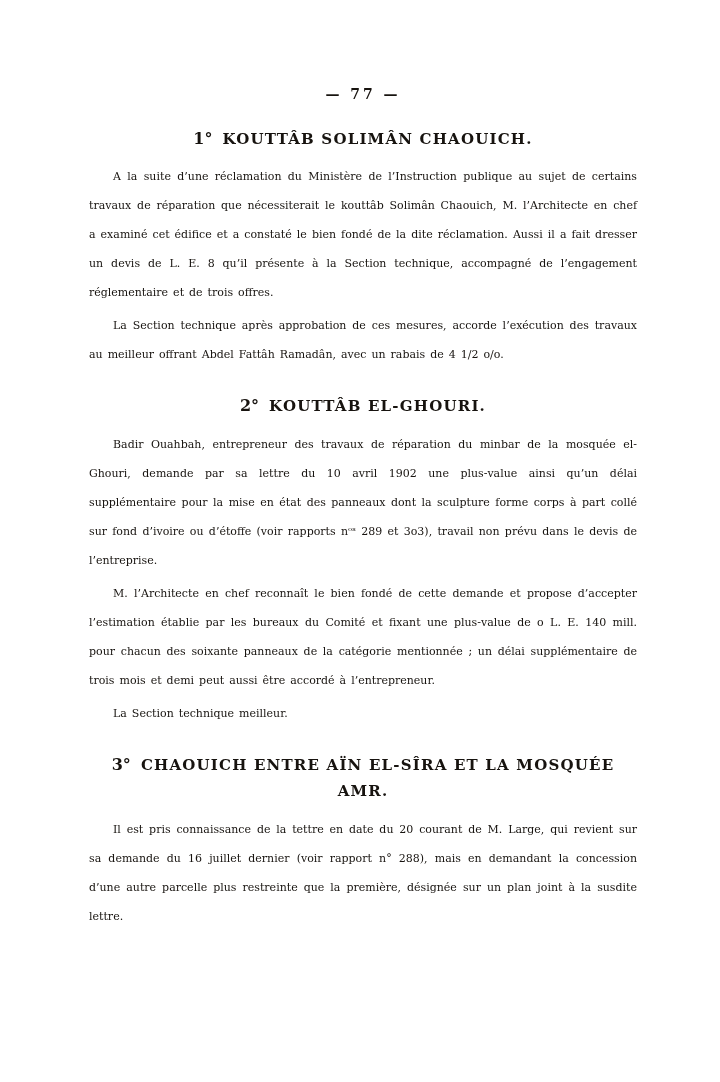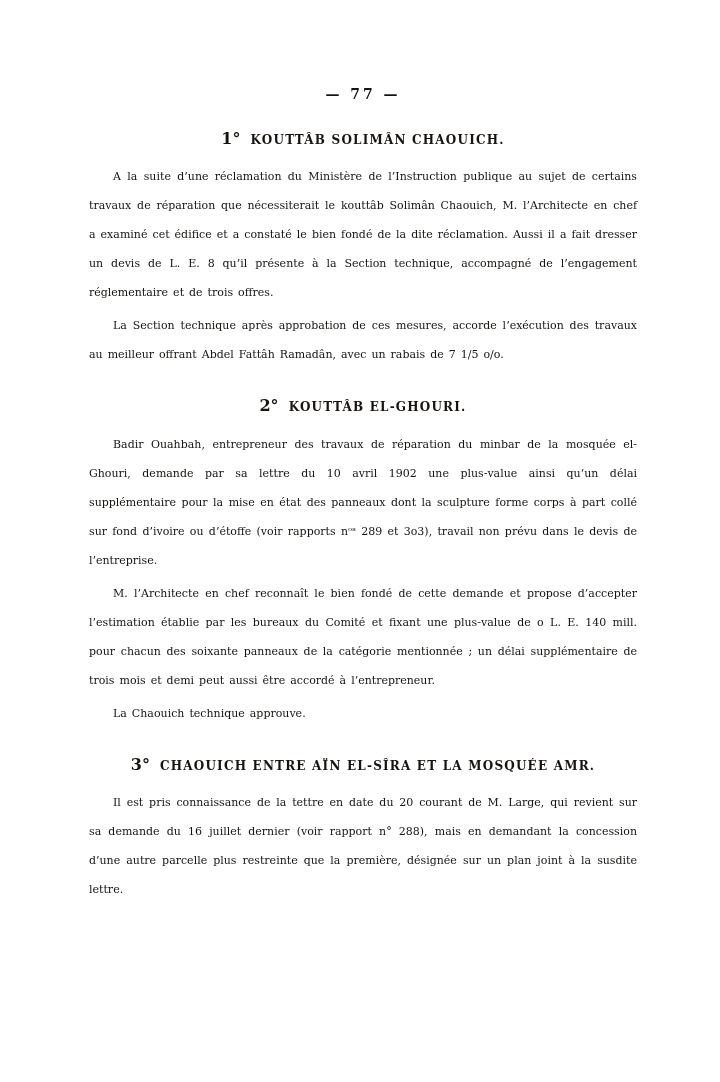--- a/index.html
+++ b/index.html
@@ -33,21 +33,21 @@
     margin: 21px 0 13px 0;
     text-align: center;
     font-weight: bold;
     line-height: 1.1;
   }
   .heading-number {
     font-size: 16px;
     margin-right: 10px;
   }
   .heading-title {
-    font-size: 12px;
+    font-size: 15px;
     letter-spacing: 1.2px;
   }
   .body-paragraph {
     margin: 4px;
     font-size: 11px;
     line-height: 29px;
     text-align: justify;
     text-indent: 24px;
     word-spacing: 1.5px;
   }
@@ -57,30 +57,30 @@
 
 <div class="page">
 
   <div class="page-number">— 77 —</div>
 
   <section>
     <h2 class="section-heading">
       <span class="heading-number">1°</span><span class="heading-title">KOUTTÂB SOLIMÂN CHAOUICH.</span>
     </h2>
     <p class="body-paragraph">A la suite d’une réclamation du Ministère de l’Instruction publique au sujet de certains travaux de réparation que nécessiterait le kouttâb Solimân Chaouich, M. l’Architecte en chef a examiné cet édifice et a constaté le bien fondé de la dite réclamation. Aussi il a fait dresser un devis de L. E. 8 qu’il présente à la Section technique, accompagné de l’engagement réglementaire et de trois offres.</p>
-    <p class="body-paragraph">La Section technique après approbation de ces mesures, accorde l’exécution des travaux au meilleur offrant Abdel Fattâh Ramadân, avec un rabais de 7 1/5 o/o.</p>
+    <p class="body-paragraph">La Section technique après approbation de ces mesures, accorde l’exécution des travaux au meilleur offrant Abdel Fattâh Ramadân, avec un rabais de 4 1/2 o/o.</p>
   </section>
 
   <section>
     <h2 class="section-heading">
       <span class="heading-number">2°</span><span class="heading-title">KOUTTÂB EL-GHOURI.</span>
     </h2>
     <p class="body-paragraph">Badir Ouahbah, entrepreneur des travaux de réparation du minbar de la mosquée el-Ghouri, demande par sa lettre du 10 avril 1902 une plus-value ainsi qu’un délai supplémentaire pour la mise en état des panneaux dont la sculpture forme corps à part collé sur fond d’ivoire ou d’étoffe (voir rapports nᵒˢ 289 et 3o3), travail non prévu dans le devis de l’entreprise.</p>
     <p class="body-paragraph">M. l’Architecte en chef reconnaît le bien fondé de cette demande et propose d’accepter l’estimation établie par les bureaux du Comité et fixant une plus-value de o L. E. 140 mill. pour chacun des soixante panneaux de la catégorie mentionnée ; un délai supplémentaire de trois mois et demi peut aussi être accordé à l’entrepreneur.</p>
-    <p class="body-paragraph">La Chaouich technique approuve.</p>
+    <p class="body-paragraph">La Section technique meilleur.</p>
   </section>
 
   <section>
     <h2 class="section-heading">
       <span class="heading-number">3°</span><span class="heading-title">CHAOUICH ENTRE AÏN EL-SÎRA ET LA MOSQUÉE AMR.</span>
     </h2>
     <p class="body-paragraph">Il est pris connaissance de la tettre en date du 20 courant de M. Large, qui revient sur sa demande du 16 juillet dernier (voir rapport n° 288), mais en demandant la concession d’une autre parcelle plus restreinte que la première, désignée sur un plan joint à la susdite lettre.</p>
 
   </section>
 

